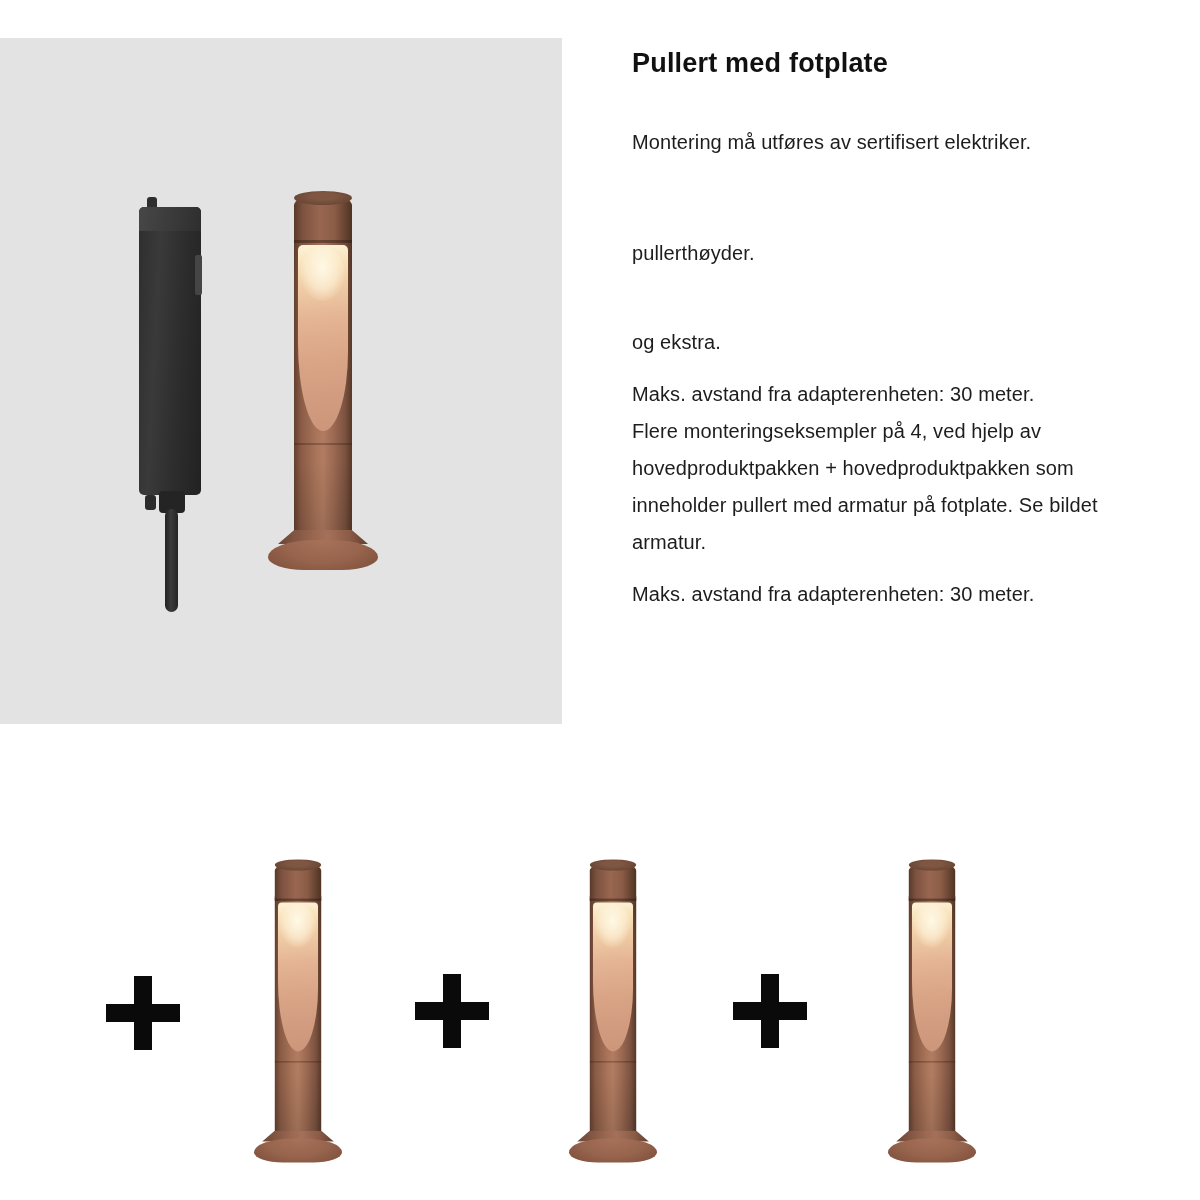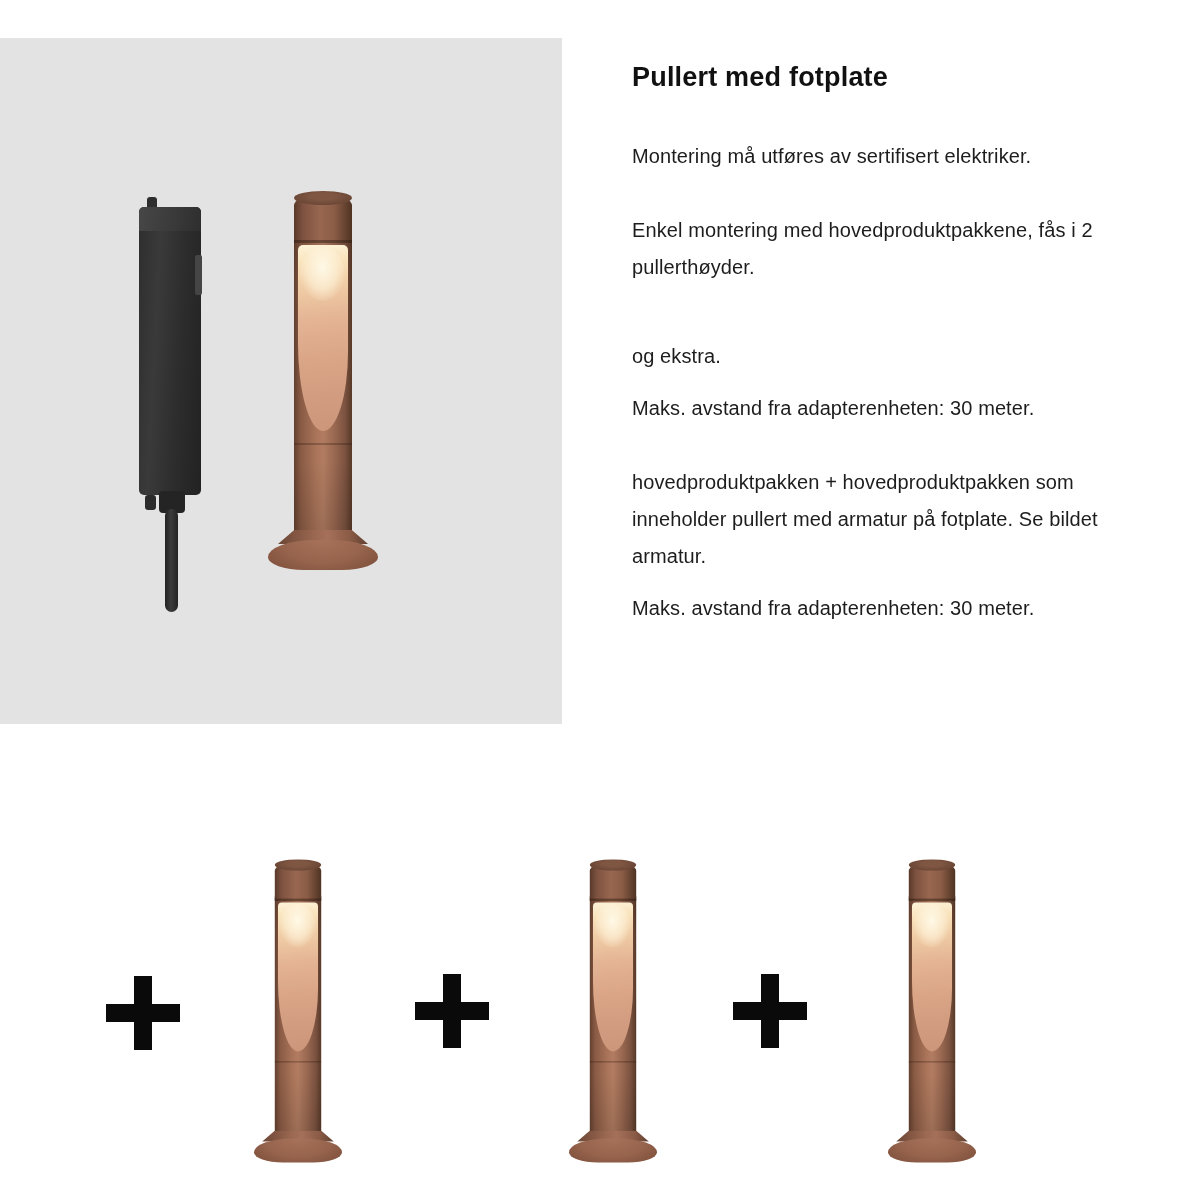--- a/index.html
+++ b/index.html
@@ -100,21 +100,21 @@
     border-radius: 55px 55px 42px 42px / 20px 20px 15px 15px;
     background: radial-gradient(ellipse at 50% 0%, #a8725a 0%, #96634c 55%, #7b4e3b 100%);
   }
 
   
   .content {
     position: absolute; left: 632px; top: 44px; width: 528px;
     color: #1d1d1d;
   }
   .content h1 {
-    margin: 16px 0 12px 0;
+    margin: 2px 0 12px 0;
     font-size: 27px; line-height: 34px; font-weight: 700; color: #111111;
     letter-spacing: 0.2px;
   }
   .content p {
     margin: 0 0 15px 0;
     font-size: 20px; line-height: 37px; font-weight: 400;
     letter-spacing: 0.1px;
   }
   .content p.gap-after { margin-bottom: 37px; margin-top: 44px; }
 
@@ -160,32 +160,32 @@
   </section>
 
   <section class="content">
     <h1>Pullert med fotplate</h1>
 
     <p class="gap-after">
       <span>Montering må utføres av sertifisert elektriker.</span>
     </p>
 
     <p>
-      <span>Enkel montering med hovedproduktpakkene, fås i 2</span><br>
+      <br>
       <span>pullerthøyder.</span>
     </p>
 
     <p>
       <br>
       <span>og ekstra.</span>
     </p>
 
     <p>
       <span>Maks. avstand fra adapterenheten: 30 meter.</span><br>
-      <br>
+      <span>Flere monteringseksempler på 4, ved hjelp av</span><br>
       <span>hovedproduktpakken + hovedproduktpakken som</span><br>
       <span>inneholder pullert med armatur på fotplate. Se bildet</span><br>
       <span>armatur.</span>
     </p>
 
 
     <p>
       <span>Maks. avstand fra adapterenheten: 30 meter.</span>
     </p>
   </section>

